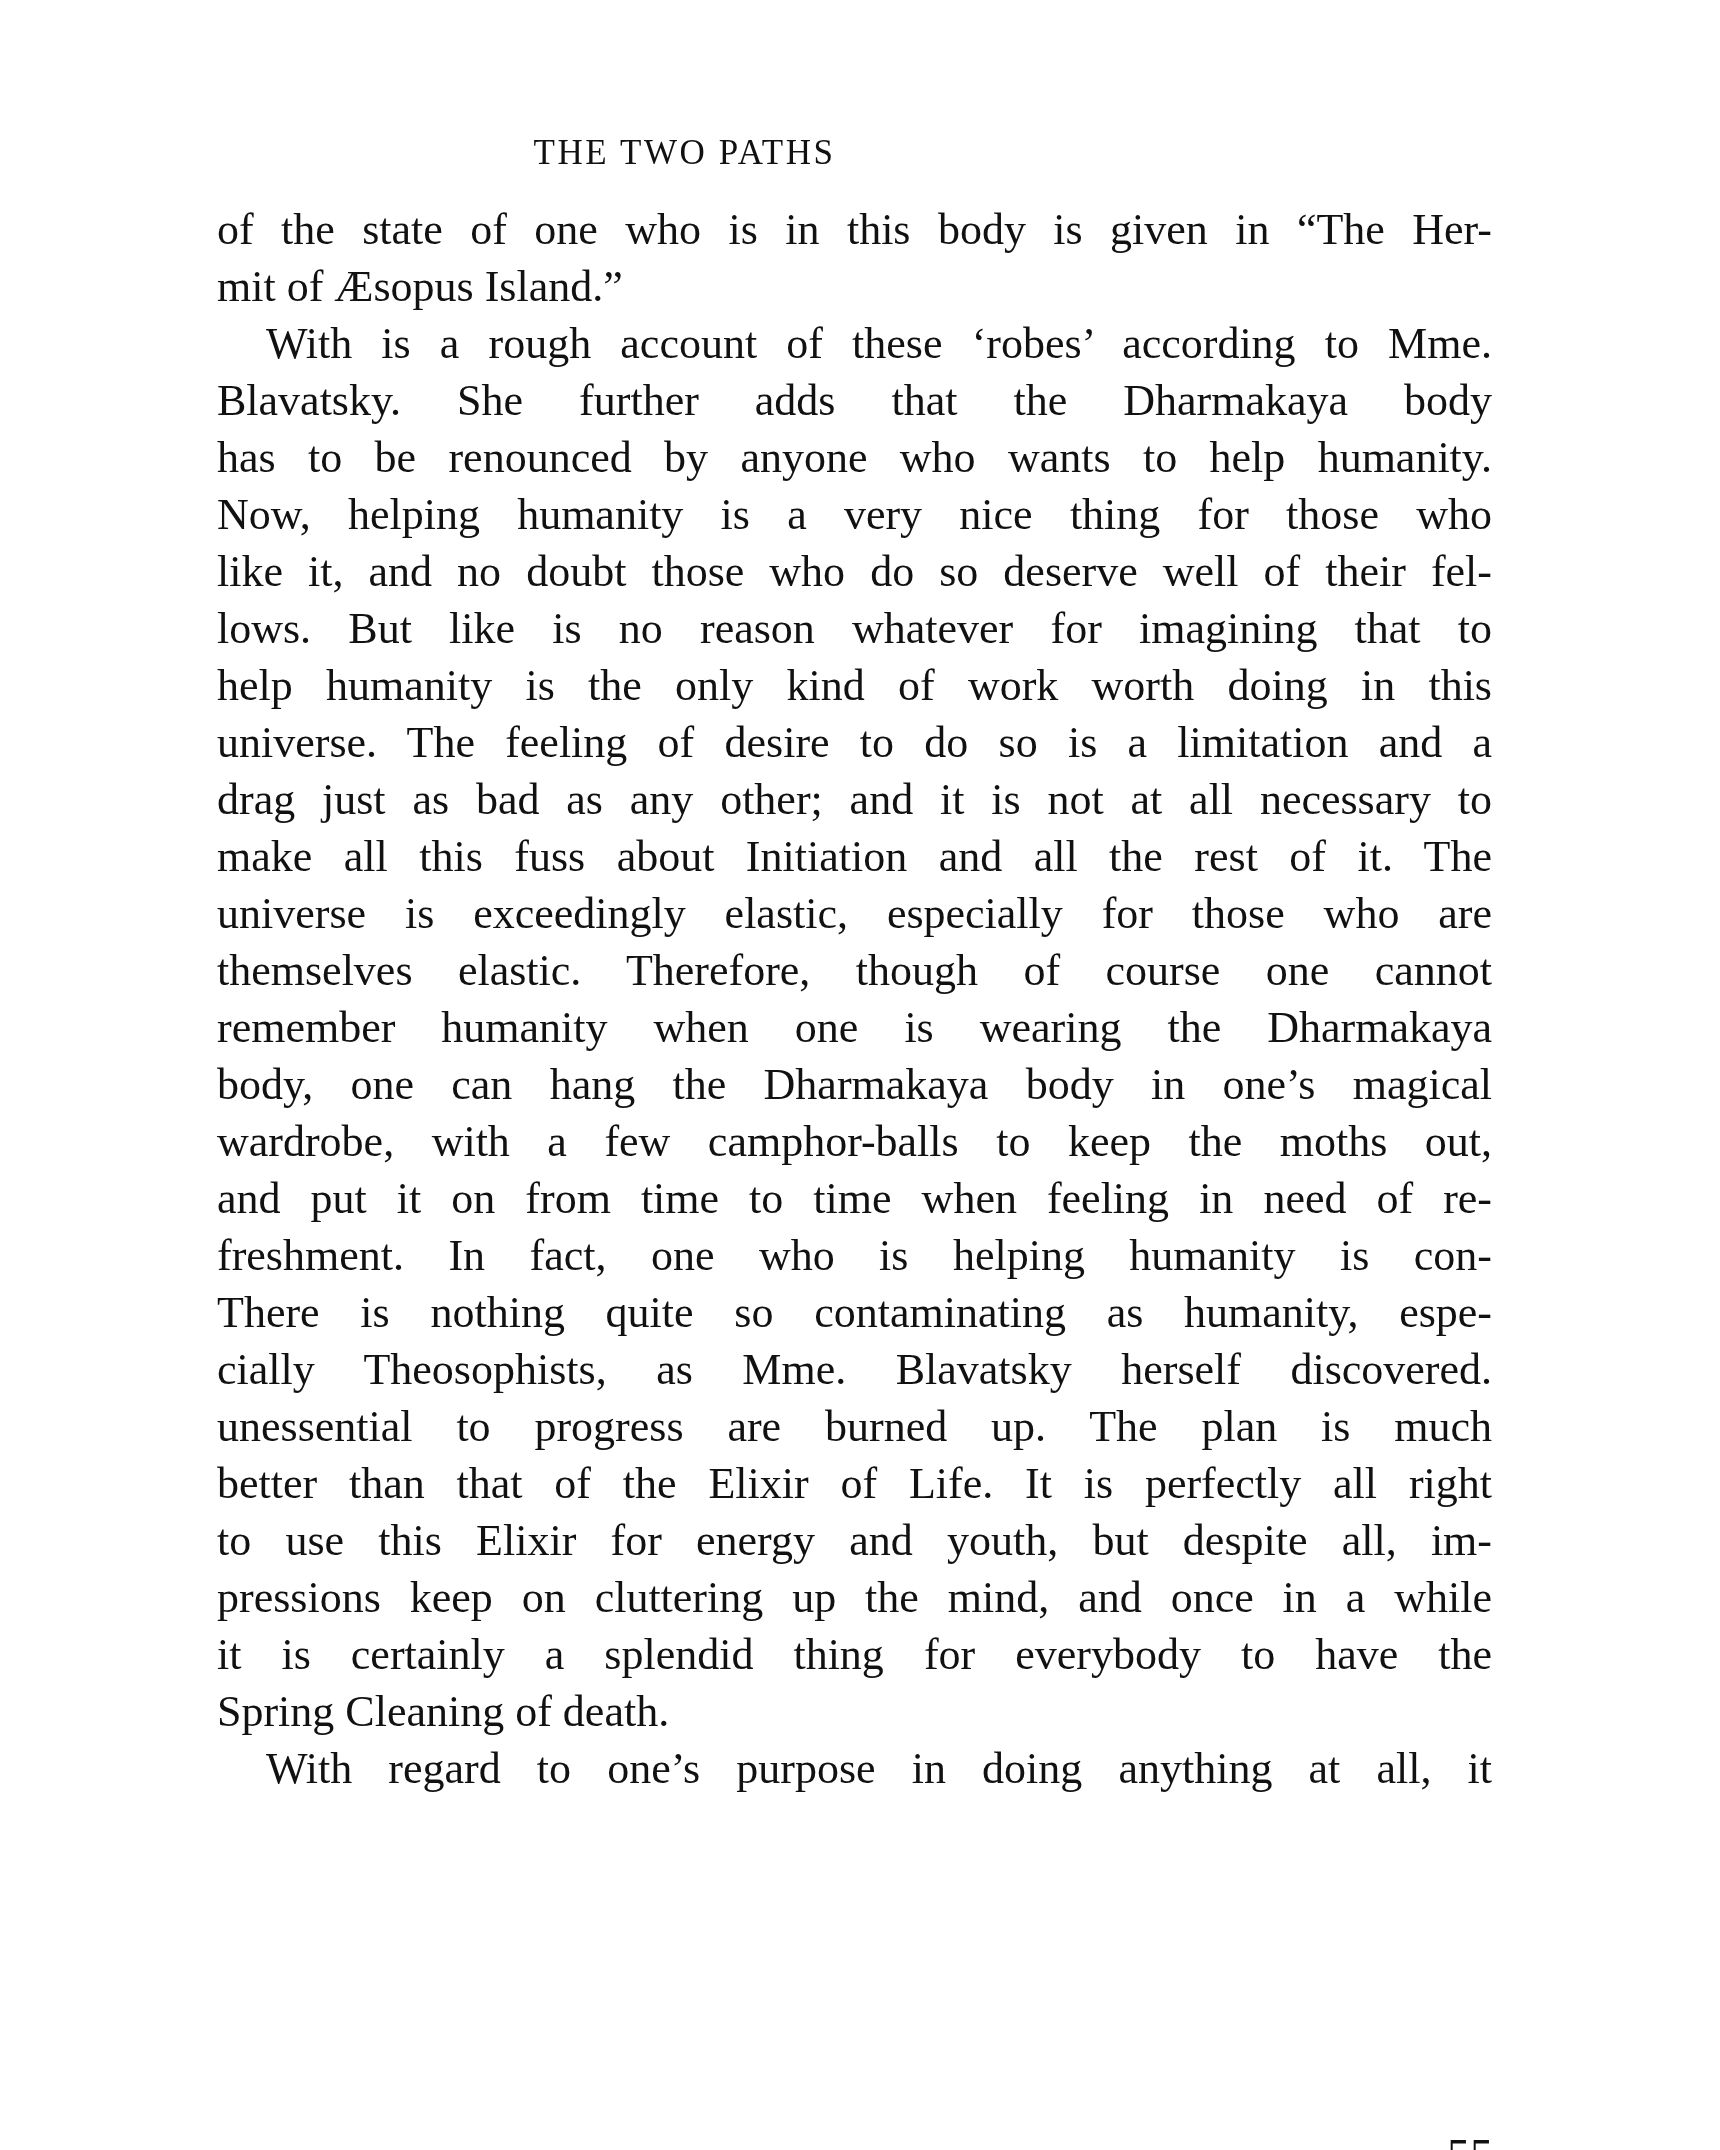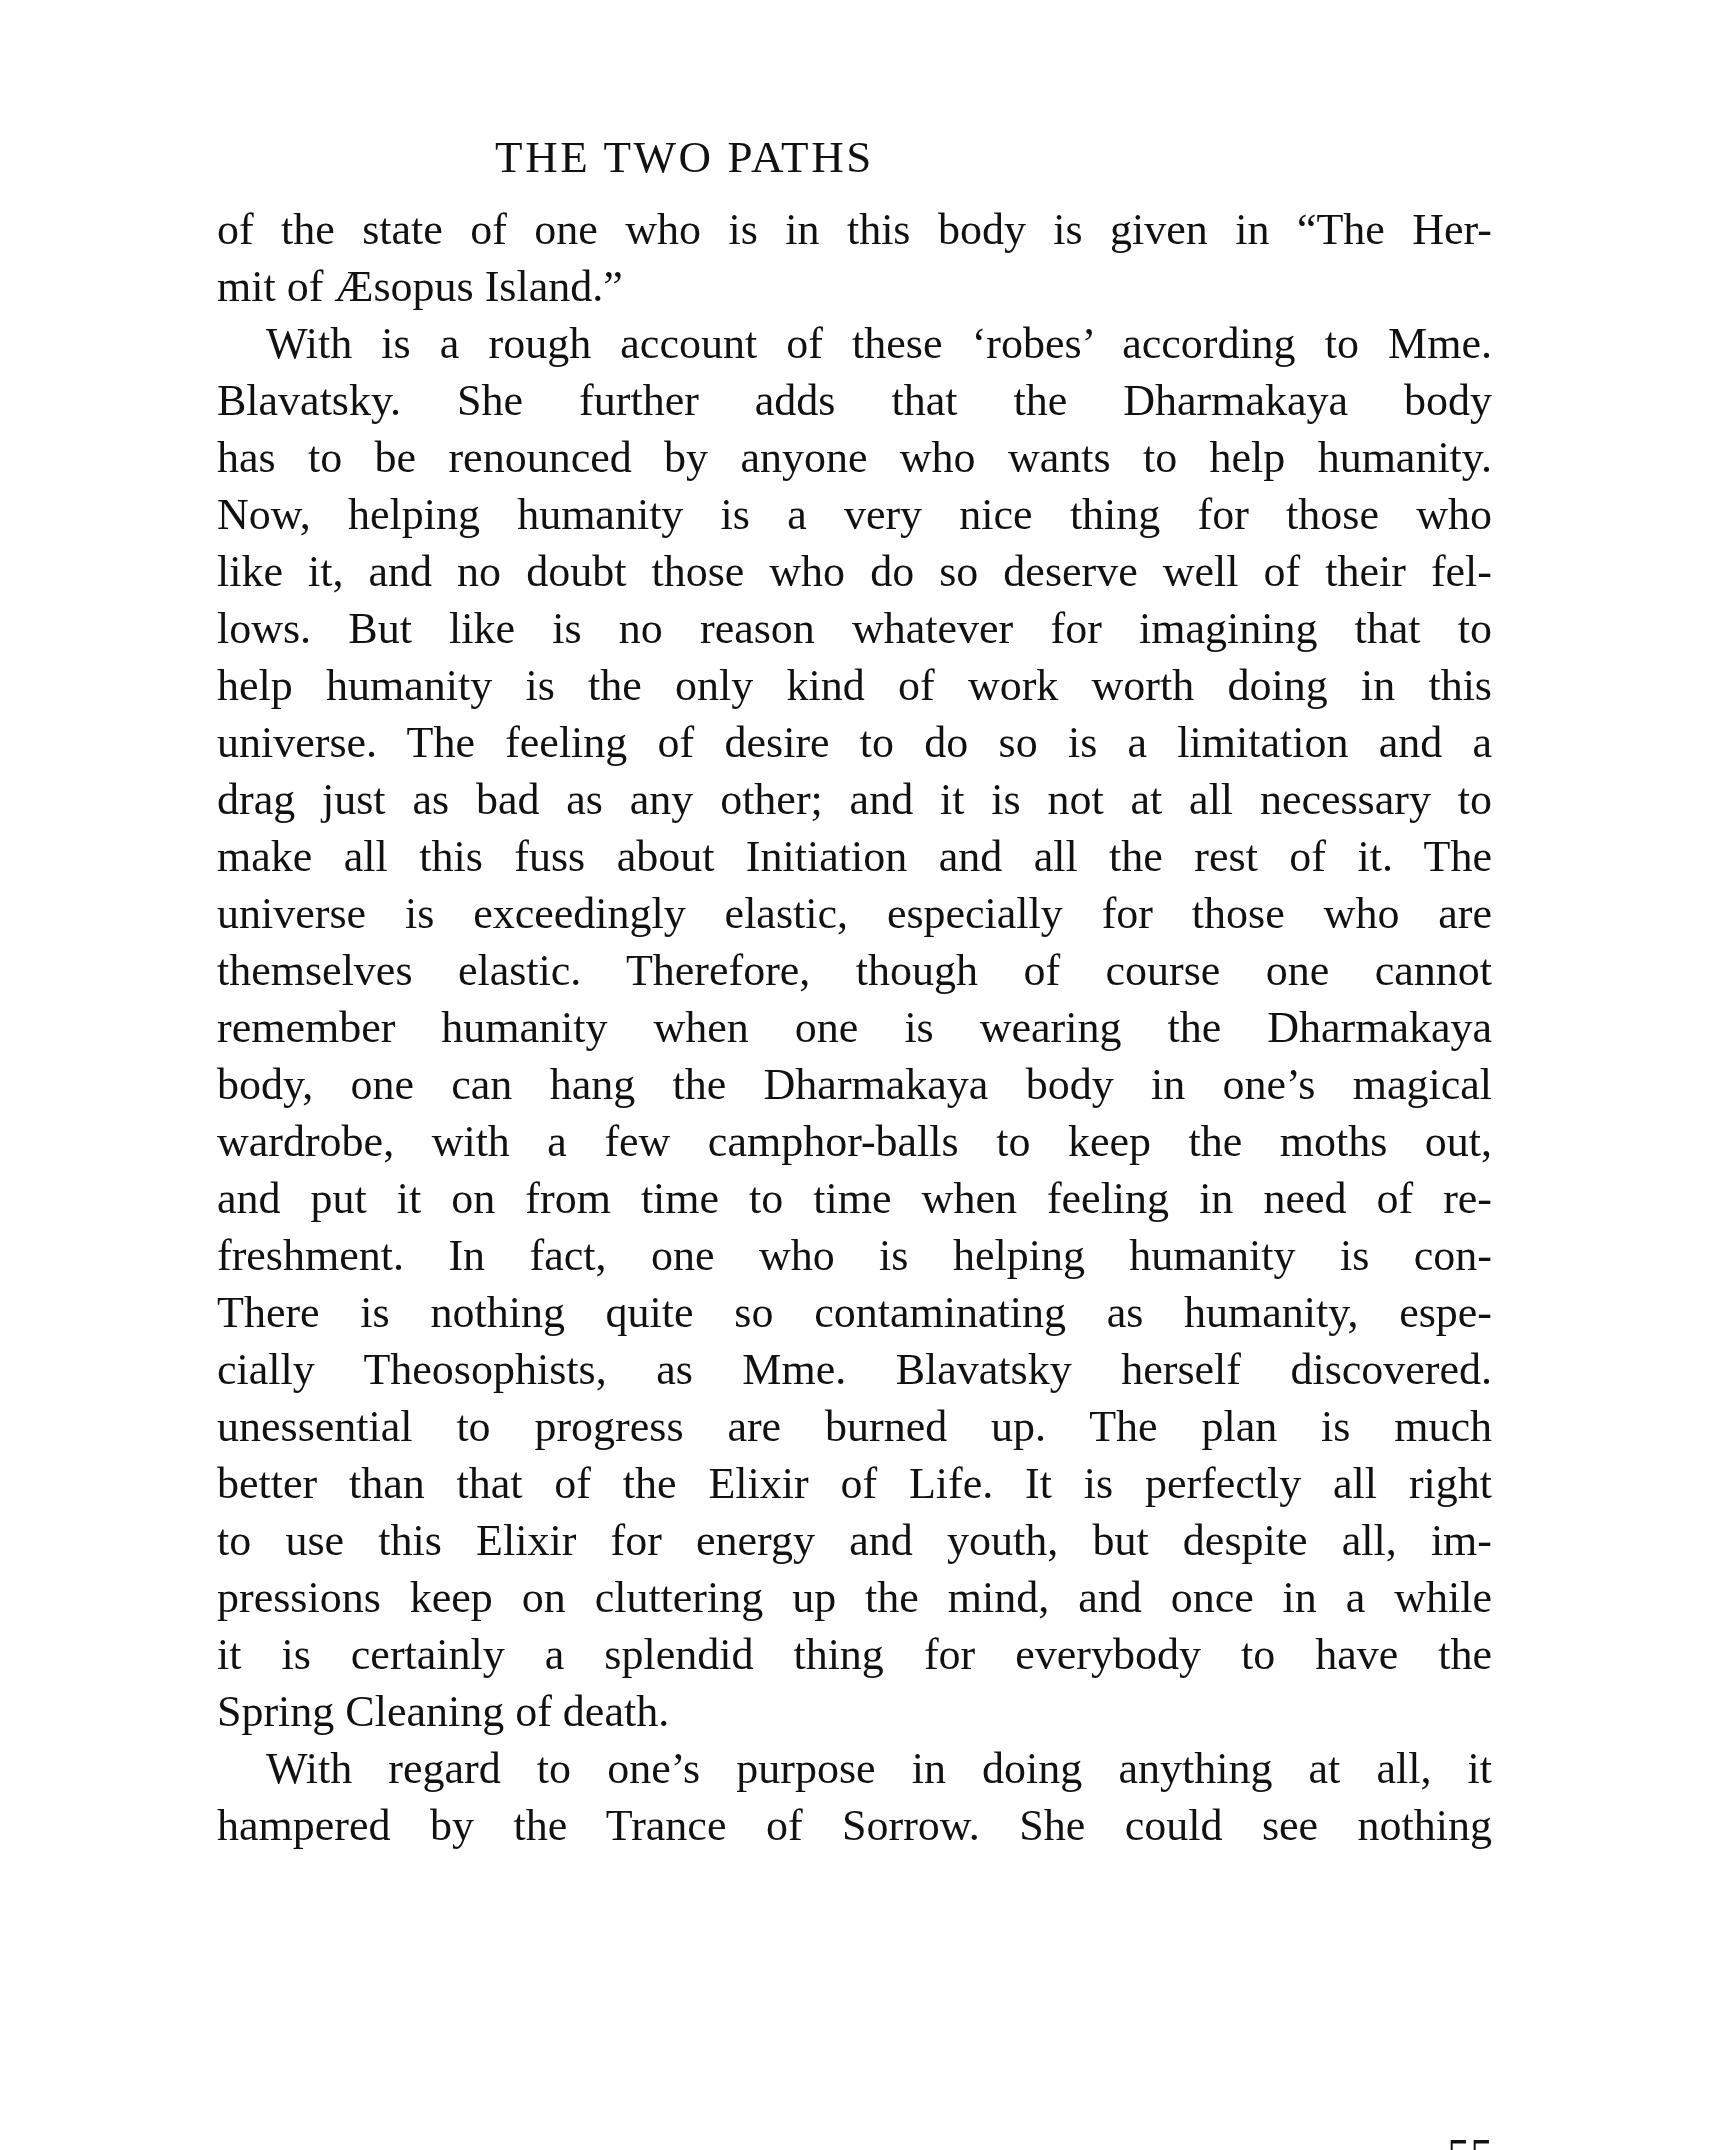--- a/index.html
+++ b/index.html
@@ -1,18 +1,18 @@
 <!DOCTYPE html>
 <html style="font-size:6.9px"><head>
 <meta charset="utf-8">
 <style>
   html, body { margin: 0; padding: 0; background: #ffffff; }
   body { width: 1721px; height: 2344px; position: relative; overflow: hidden; }
   .page { position: absolute; left: 0; top: 0; width: 1721px; height: 2344px; background: #ffffff; color: #111111; font-family: "Liberation Serif", "DejaVu Serif", serif; }
-  .running-head { position: absolute; top: 135px; left: 0; width: 1369px; text-align: center; font-size: 45px; letter-spacing: 2.6px; line-height: 1; }
+  .running-head { position: absolute; top: 135px; left: 0; width: 1369px; text-align: center; font-size: 35px; letter-spacing: 2.6px; line-height: 1; }
   .text-block { position: absolute; left: 217px; top: 201px; width: 1275px; }
   .line { display: block; height: 57px; line-height: 57px; font-size: 44px; white-space: nowrap; text-align: justify; text-align-last: justify; }
   .line.last { text-align-last: left; }
   .line.indent { padding-left: 49px; }
   .folio { position: absolute; top: 2133px; right: 228px; font-size: 46px; line-height: 1; }
 </style>
 </head>
 <body>
 
 <div class="page">
@@ -39,17 +39,16 @@
       <span class="line">freshment.  In fact, one who is helping humanity is con-</span>
       <span class="line">There is nothing quite so contaminating as humanity, espe-</span>
       <span class="line">cially Theosophists, as Mme. Blavatsky herself discovered.</span>
       <span class="line">unessential to progress are burned up.  The plan is much</span>
       <span class="line">better than that of the Elixir of Life.  It is perfectly all right</span>
       <span class="line">to use this Elixir for energy and youth, but despite all, im-</span>
       <span class="line">pressions keep on cluttering up the mind, and once in a while</span>
       <span class="line">it is certainly a splendid thing for everybody to have the</span>
       <span class="line last">Spring Cleaning of death.</span>
       <span class="line indent">With regard to one’s purpose in doing anything at all, it</span>
-      <span class="line">hampered by the Trance of Sorrow.  She could see nothing</span>
     </div>
   <div class="folio">55</div>
 </div>
 
 
 </body></html>

